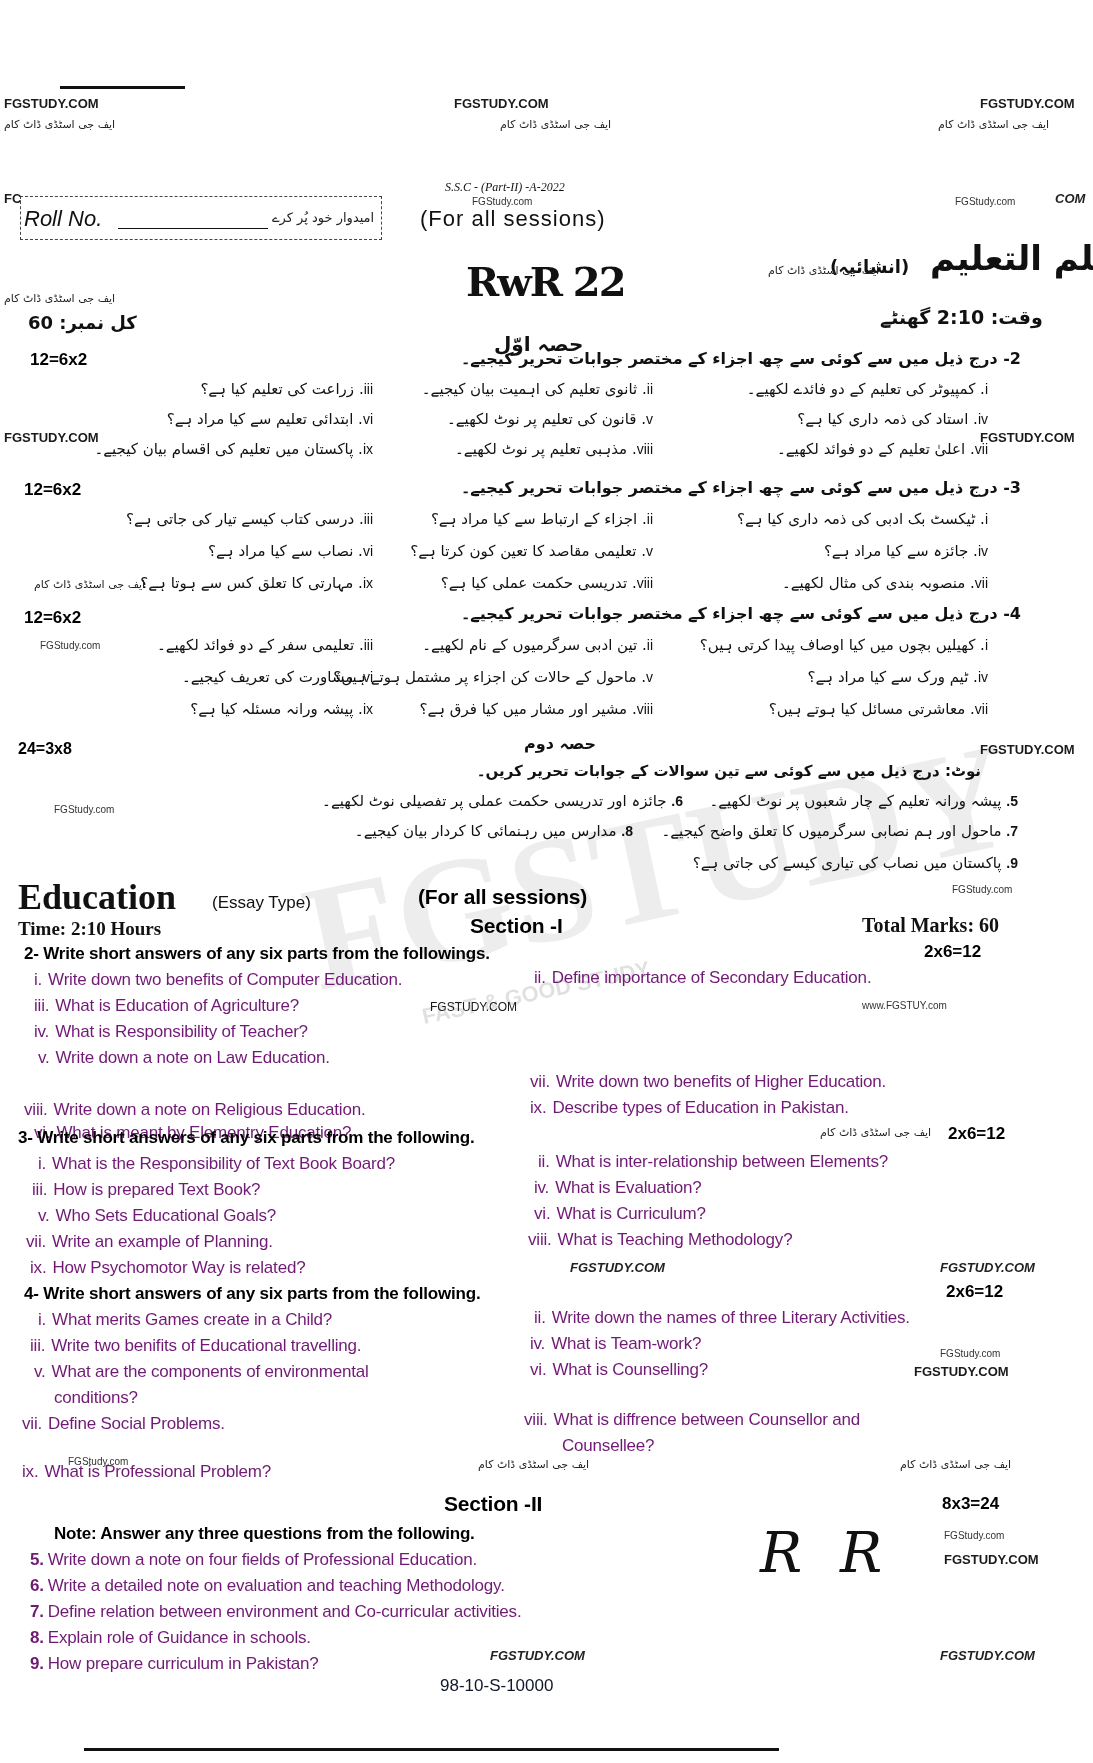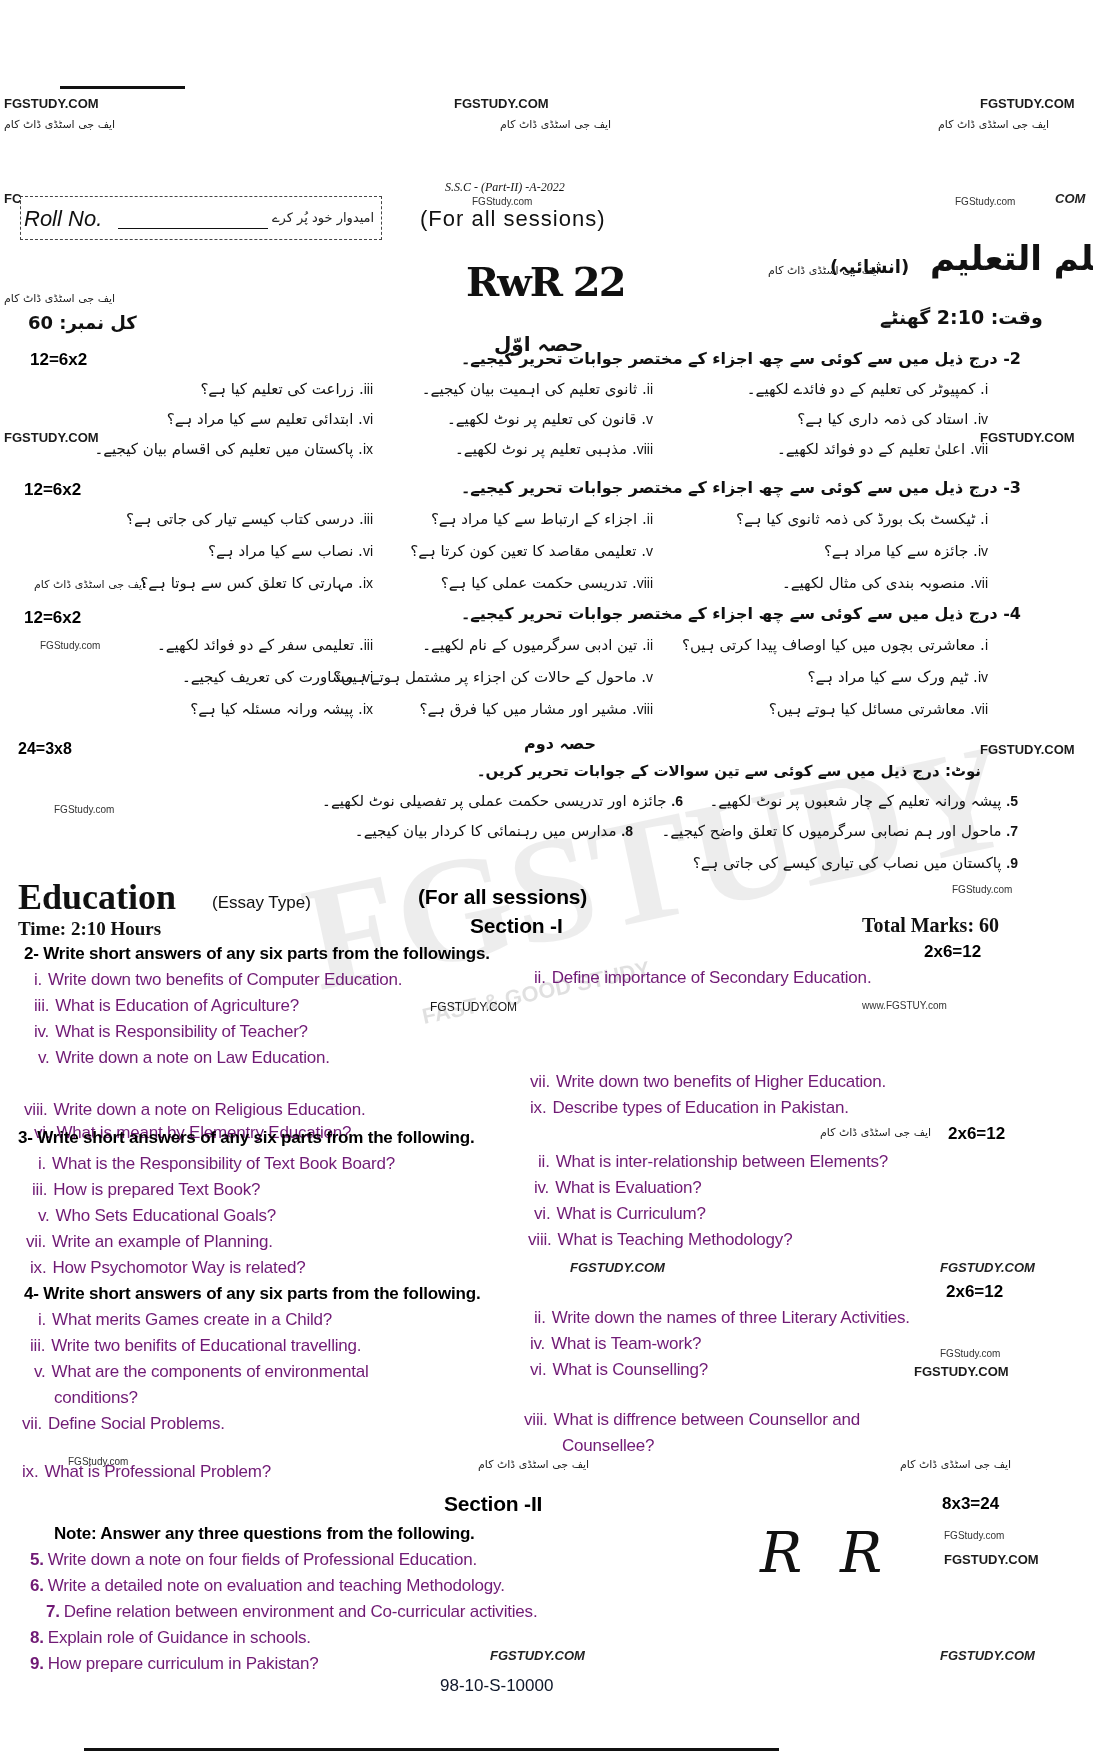--- a/index.html
+++ b/index.html
@@ -65,34 +65,34 @@
 <div class="abs urdu" style="right:440px;top:410px;"><span class="roman">v</span>. <span>قانون کی تعلیم پر نوٹ لکھیے۔</span></div>
 <div class="abs urdu" style="right:720px;top:410px;"><span class="roman">vi</span>. <span>ابتدائی تعلیم سے کیا مراد ہے؟</span></div>
 <div class="abs urdu" style="right:105px;top:440px;"><span class="roman">vii</span>. <span>اعلیٰ تعلیم کے دو فوائد لکھیے۔</span></div>
 <div class="abs urdu" style="right:440px;top:440px;"><span class="roman">viii</span>. <span>مذہبی تعلیم پر نوٹ لکھیے۔</span></div>
 <div class="abs urdu" style="right:720px;top:440px;"><span class="roman">ix</span>. <span>پاکستان میں تعلیم کی اقسام بیان کیجیے۔</span></div>
 <div class="abs wm" style="left:4px;top:430px;">FGSTUDY.COM</div>
 <div class="abs wm" style="left:980px;top:430px;">FGSTUDY.COM</div>
 
 <div class="abs marks" style="left:24px;top:480px;">12=6x2</div>
 <div class="abs urdu" style="right:72px;top:478px;font-weight:bold;font-size:16px;">3- درج ذیل میں سے کوئی سے چھ اجزاء کے مختصر جوابات تحریر کیجیے۔</div>
-<div class="abs urdu" style="right:105px;top:510px;"><span class="roman">i</span>. <span>ٹیکسٹ بک بورڈ کی ذمہ ثانوی کیا ہے؟</span></div>
+<div class="abs urdu" style="right:105px;top:510px;"><span class="roman">i</span>. <span>ٹیکسٹ بک ادبی کی ذمہ داری کیا ہے؟</span></div>
 <div class="abs urdu" style="right:440px;top:510px;"><span class="roman">ii</span>. <span>اجزاء کے ارتباط سے کیا مراد ہے؟</span></div>
 <div class="abs urdu" style="right:720px;top:510px;"><span class="roman">iii</span>. <span>درسی کتاب کیسے تیار کی جاتی ہے؟</span></div>
 <div class="abs urdu" style="right:105px;top:542px;"><span class="roman">iv</span>. <span>جائزہ سے کیا مراد ہے؟</span></div>
 <div class="abs urdu" style="right:440px;top:542px;"><span class="roman">v</span>. <span>تعلیمی مقاصد کا تعین کون کرتا ہے؟</span></div>
 <div class="abs urdu" style="right:720px;top:542px;"><span class="roman">vi</span>. <span>نصاب سے کیا مراد ہے؟</span></div>
 <div class="abs urdu" style="right:105px;top:574px;"><span class="roman">vii</span>. <span>منصوبہ بندی کی مثال لکھیے۔</span></div>
 <div class="abs urdu" style="right:440px;top:574px;"><span class="roman">viii</span>. <span>تدریسی حکمت عملی کیا ہے؟</span></div>
 <div class="abs urdu" style="right:720px;top:574px;"><span class="roman">ix</span>. <span>مہارتی کا تعلق کس سے ہوتا ہے؟</span></div>
 <div class="abs urdu-wm" style="left:34px;top:578px;">ایف جی اسٹڈی ڈاٹ کام</div>
 
 <div class="abs marks" style="left:24px;top:608px;">12=6x2</div>
 <div class="abs urdu" style="right:72px;top:604px;font-weight:bold;font-size:16px;">4- درج ذیل میں سے کوئی سے چھ اجزاء کے مختصر جوابات تحریر کیجیے۔</div>
-<div class="abs urdu" style="right:105px;top:636px;"><span class="roman">i</span>. <span>معاشرتی بچوں میں کیا اوصاف پیدا کرتی ہیں؟</span></div>
+<div class="abs urdu" style="right:105px;top:636px;"><span class="roman">i</span>. <span>کھیلیں بچوں میں کیا اوصاف پیدا کرتی ہیں؟</span></div>
 <div class="abs urdu" style="right:440px;top:636px;"><span class="roman">ii</span>. <span>تین ادبی سرگرمیوں کے نام لکھیے۔</span></div>
 <div class="abs urdu" style="right:720px;top:636px;"><span class="roman">iii</span>. <span>تعلیمی سفر کے دو فوائد لکھیے۔</span></div>
 <div class="abs urdu" style="right:105px;top:668px;"><span class="roman">iv</span>. <span>ٹیم ورک سے کیا مراد ہے؟</span></div>
 <div class="abs urdu" style="right:440px;top:668px;"><span class="roman">v</span>. <span>ماحول کے حالات کن اجزاء پر مشتمل ہوتے ہیں؟</span></div>
 <div class="abs urdu" style="right:720px;top:668px;"><span class="roman">vi</span>. <span>مشاورت کی تعریف کیجیے۔</span></div>
 <div class="abs urdu" style="right:105px;top:700px;"><span class="roman">vii</span>. <span>معاشرتی مسائل کیا ہوتے ہیں؟</span></div>
 <div class="abs urdu" style="right:440px;top:700px;"><span class="roman">viii</span>. <span>مشیر اور مشار میں کیا فرق ہے؟</span></div>
 <div class="abs urdu" style="right:720px;top:700px;"><span class="roman">ix</span>. <span>پیشہ ورانہ مسئلہ کیا ہے؟</span></div>
 <div class="abs wm-small" style="left:40px;top:640px;">FGStudy.com</div>
 
@@ -168,20 +168,20 @@
 
 <div class="abs en-head" style="left:444px;top:1492px;font-size:21px;">Section -II</div>
 <div class="abs marks" style="left:942px;top:1494px;">8x3=24</div>
 <div class="abs en-head" style="left:54px;top:1524px;">Note:  Answer any three questions from the following.</div>
 <div class="abs sig" style="left:760px;top:1520px;font-family:'DejaVu Serif',serif;font-weight:normal;font-style:italic;font-size:56px;letter-spacing:10px;">R R</div>
 <div class="abs wm-small" style="left:944px;top:1530px;">FGStudy.com</div>
 <div class="abs wm" style="left:944px;top:1552px;">FGSTUDY.COM</div>
 
 <div class="abs en-q" style="left:30px;top:1550px;"><b class="en-num" style="margin-right:4px;">5.</b><span>Write down a note on four fields of Professional Education.</span></div>
 <div class="abs en-q" style="left:30px;top:1576px;"><b class="en-num" style="margin-right:4px;">6.</b><span>Write a detailed note on evaluation and teaching Methodology.</span></div>
-<div class="abs en-q" style="left:30px;top:1602px;margin-left:16px;"><b class="en-num" style="margin-right:4px;">7.</b><span>Define relation between environment and Co-curricular activities.</span></div>
+<div class="abs en-q" style="left:30px;top:1602px;"><b class="en-num" style="margin-right:4px;">7.</b><span>Define relation between environment and Co-curricular activities.</span></div>
 <div class="abs en-q" style="left:30px;top:1628px;"><b class="en-num" style="margin-right:4px;">8.</b><span>Explain role of Guidance in schools.</span></div>
 <div class="abs en-q" style="left:30px;top:1654px;"><b class="en-num" style="margin-right:4px;">9.</b><span>How prepare curriculum in Pakistan?</span></div>
 <div class="abs wm-ital" style="left:490px;top:1648px;">FGSTUDY.COM</div>
 <div class="abs wm-ital" style="left:940px;top:1648px;">FGSTUDY.COM</div>
 
 <div class="abs" style="left:440px;top:1676px;font-size:17px;color:#0f172a;">98-10-S-10000</div>
 <div class="rule abs" style="left:84px;top:1748px;width:695px;height:3px;"></div>
 
 </body></html>

